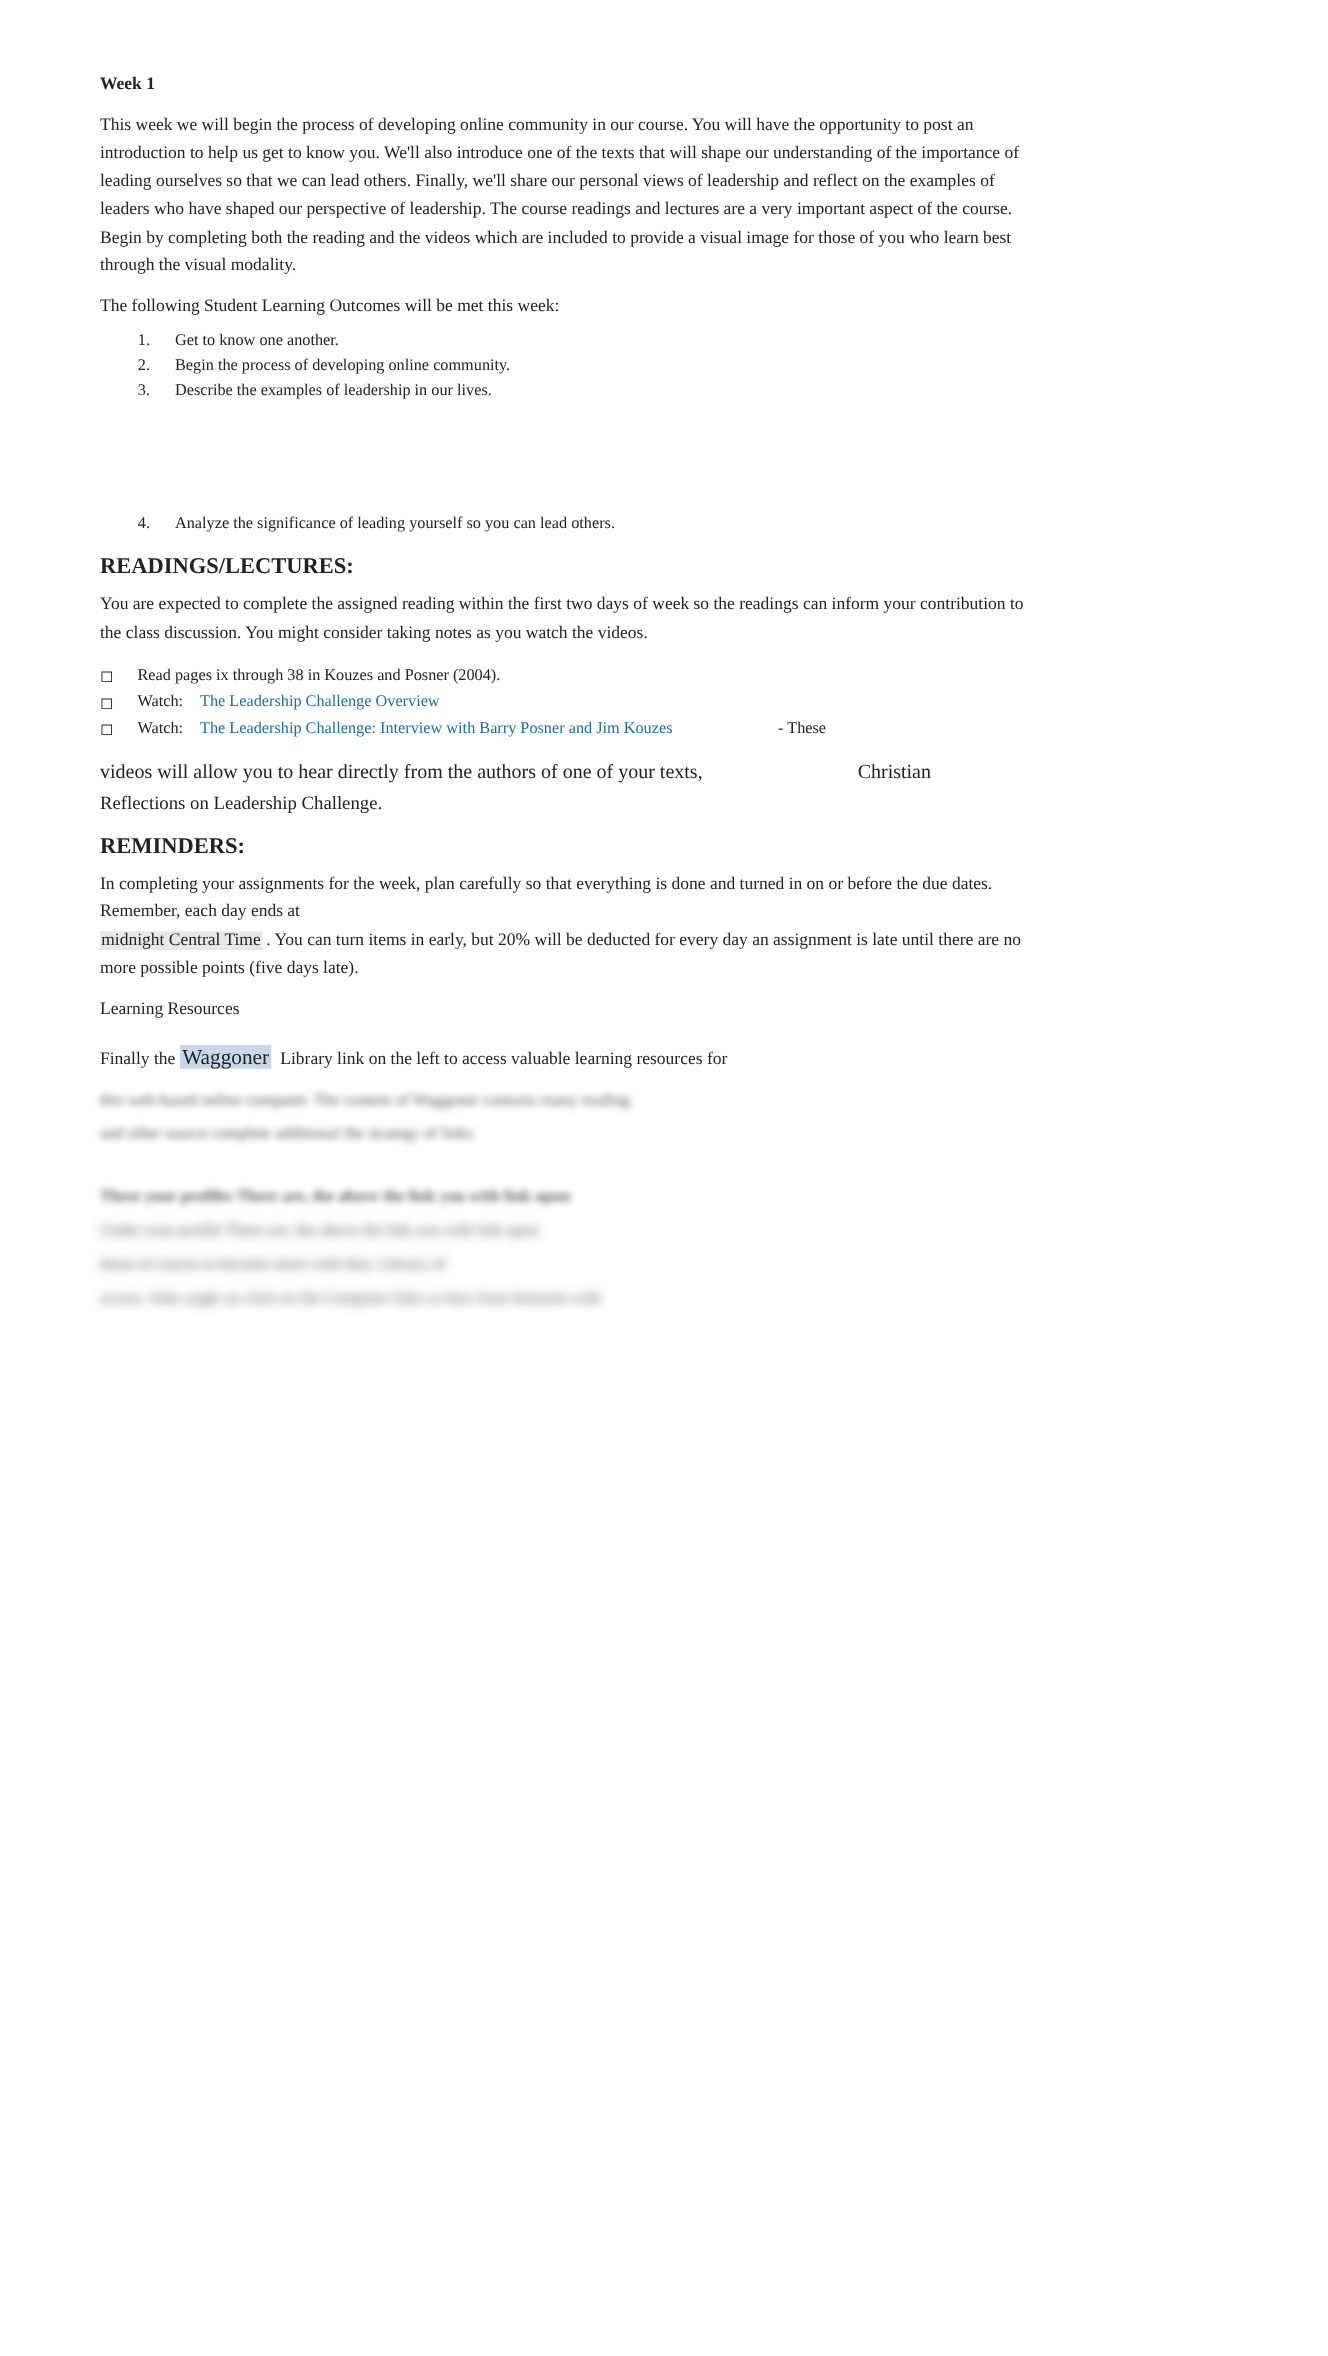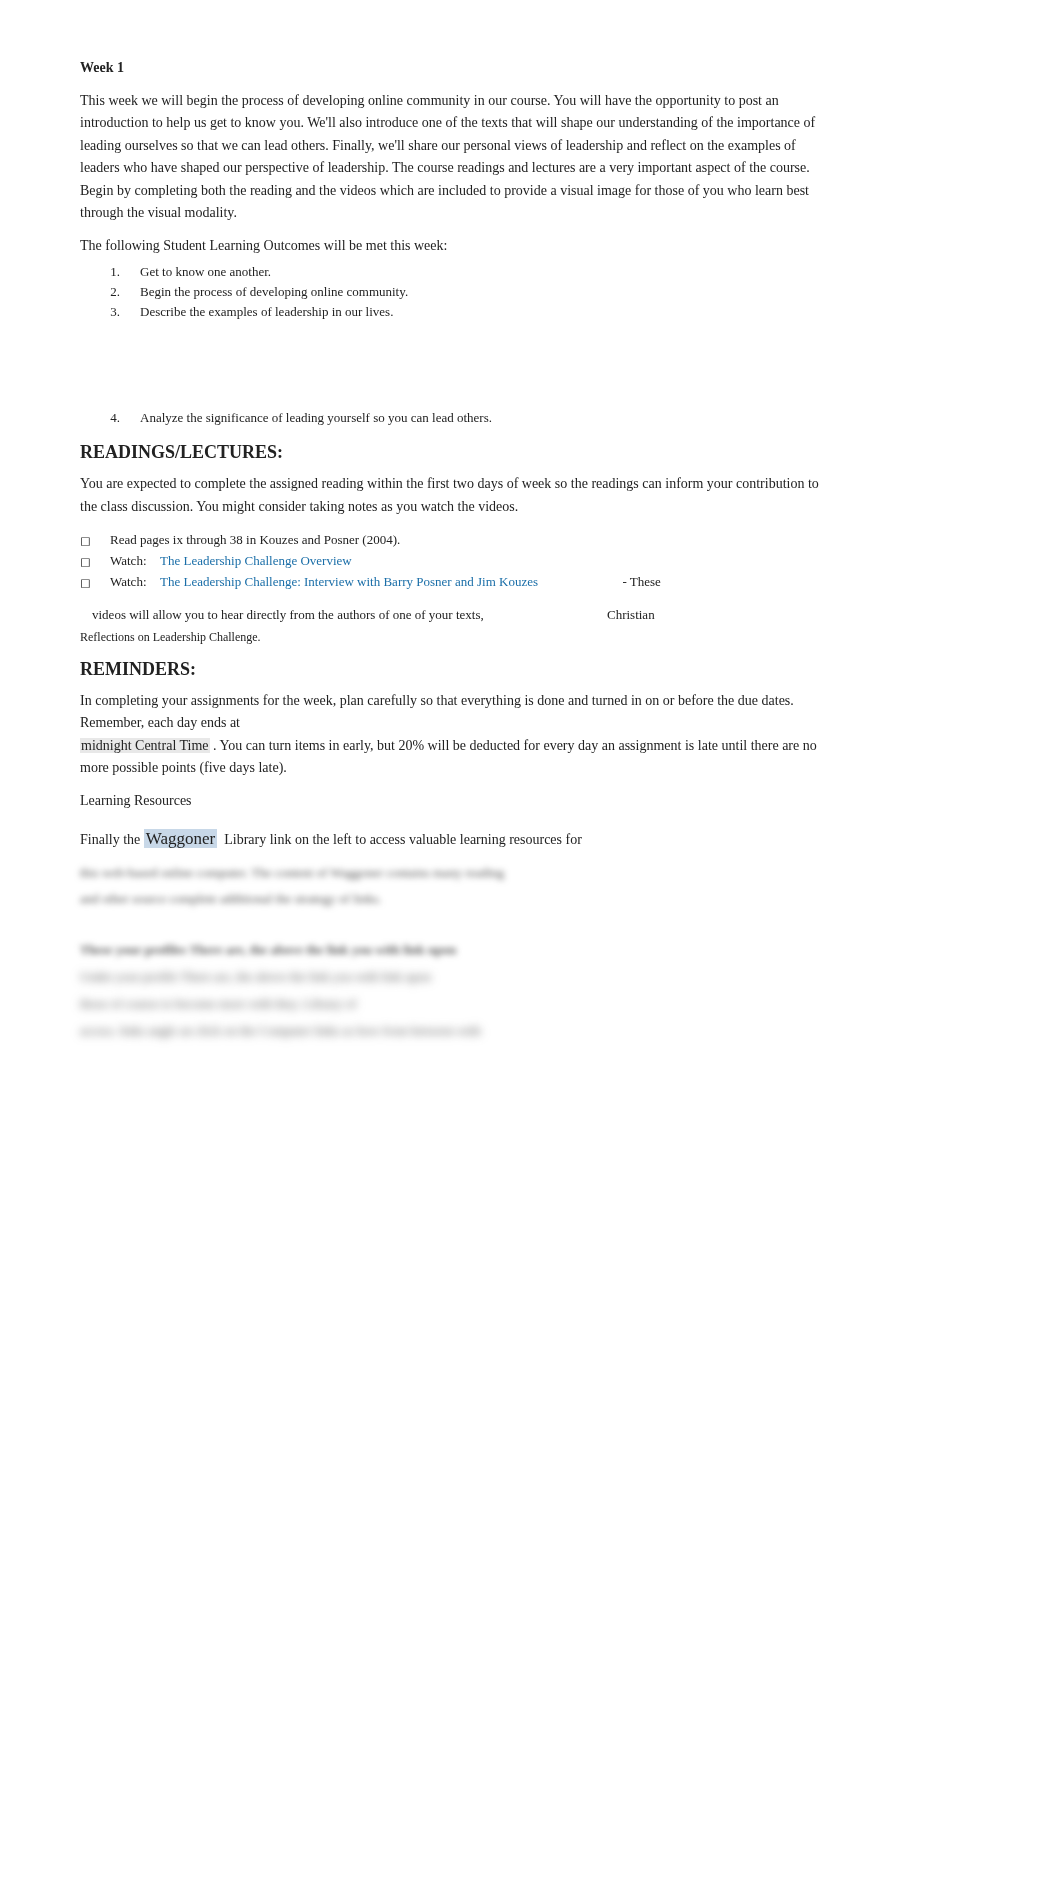--- a/index.html
+++ b/index.html
@@ -221,25 +221,25 @@
     <li>
       <span class="bullet-icon">◻</span>
       <span class="bullet-label">Watch:</span>
       <span>
         <a class="link-blue" href="#">The Leadership Challenge: Interview with Barry Posner and Jim Kouzes</a>
         <span>&nbsp;&nbsp;&nbsp;&nbsp;&nbsp;&nbsp;&nbsp;&nbsp;&nbsp;&nbsp;&nbsp;&nbsp;&nbsp;&nbsp;&nbsp;&nbsp;&nbsp;&nbsp;&nbsp;&nbsp;&nbsp;&nbsp;&nbsp;&nbsp;&nbsp;<span>- These</span></span>
       </span>
     </li>
   </ul>
 
-  <div style="padding-left: 0; font-size: 13px; line-height: 1.6; margin-bottom: 4px; margin-left: 12px;">
+  <div style="padding-left: 0; font-size: 16px; line-height: 1.6; margin-bottom: 4px;">
     <span>videos will allow you to hear directly from the authors of one of your texts,</span>
     <span style="padding-left: 120px;">Christian</span>
   </div>
-  <div style="font-size: 12px; margin-bottom: 14px;">Reflections on Leadership Challenge.</div>
+  <div style="font-size: 15px; margin-bottom: 14px;">Reflections on Leadership Challenge.</div>
 
   <div class="reminders-section">
     <div class="section-heading">REMINDERS:</div>
     <p class="reminders-paragraph">
       <span>In completing your assignments for the week, plan carefully so that everything is done and turned in on or before the due dates. Remember, each day ends at</span><br>
       <span class="midnight-highlight">midnight  Central Time</span>
       <span>. You can turn items in early, but 20% will be deducted for every day an assignment is late until there are no more possible points (five days late).</span>
     </p>
   </div>
 

